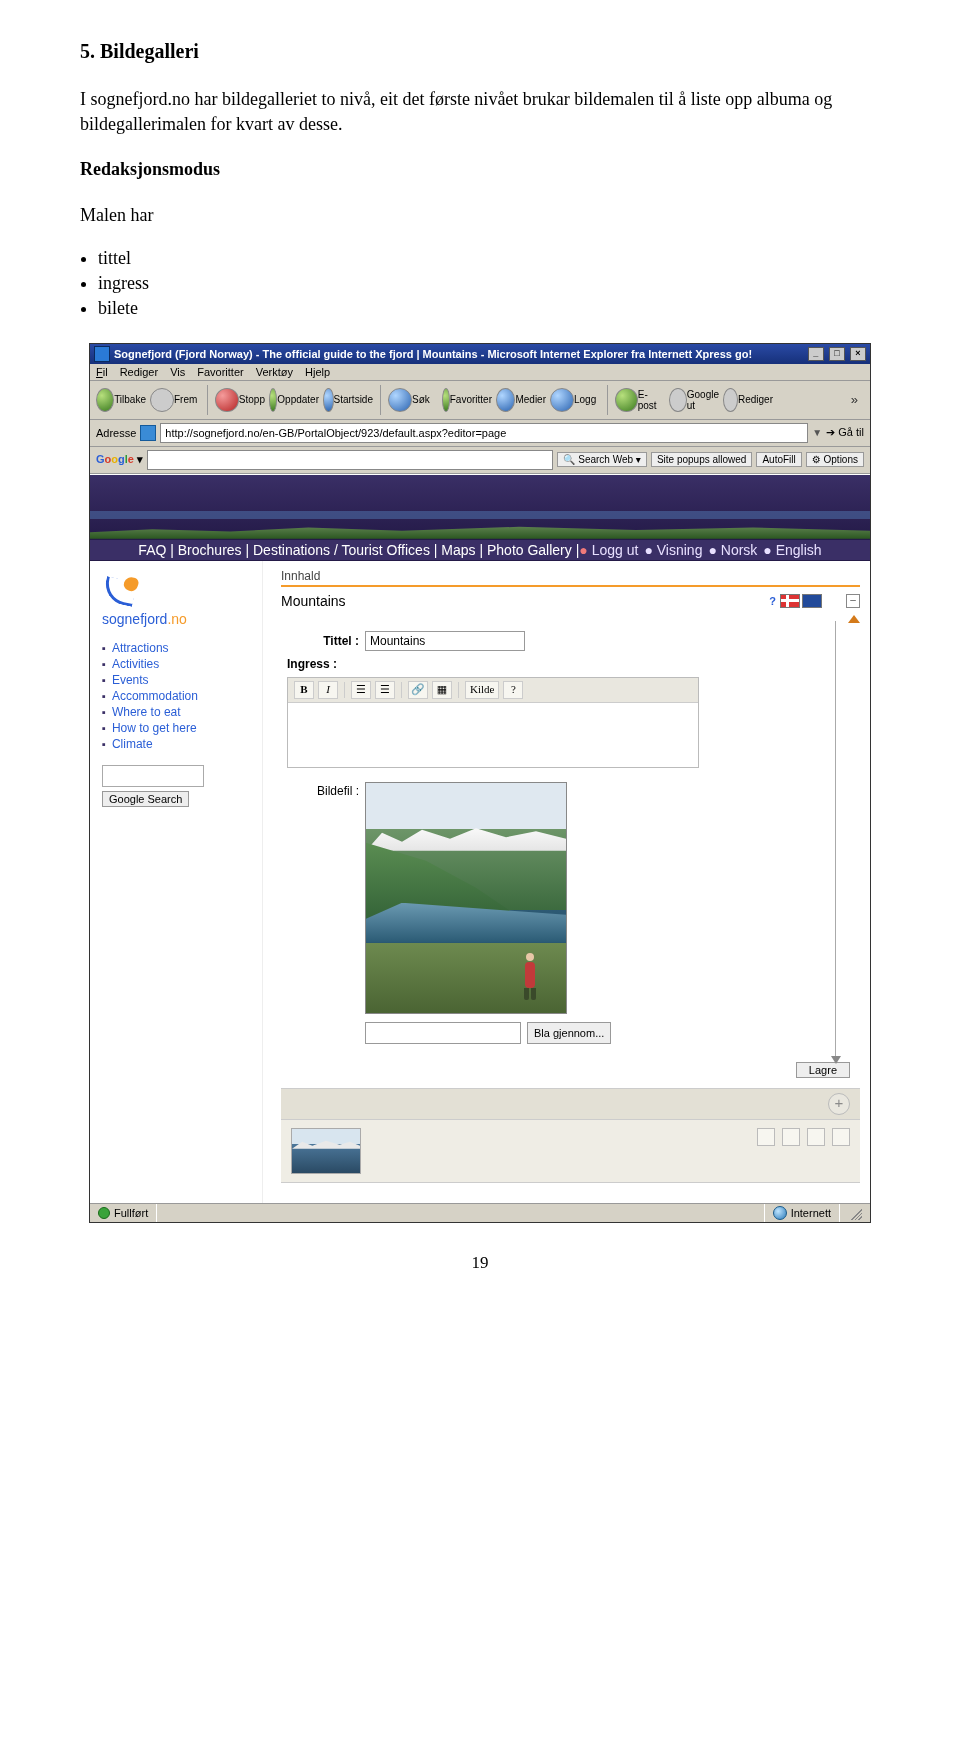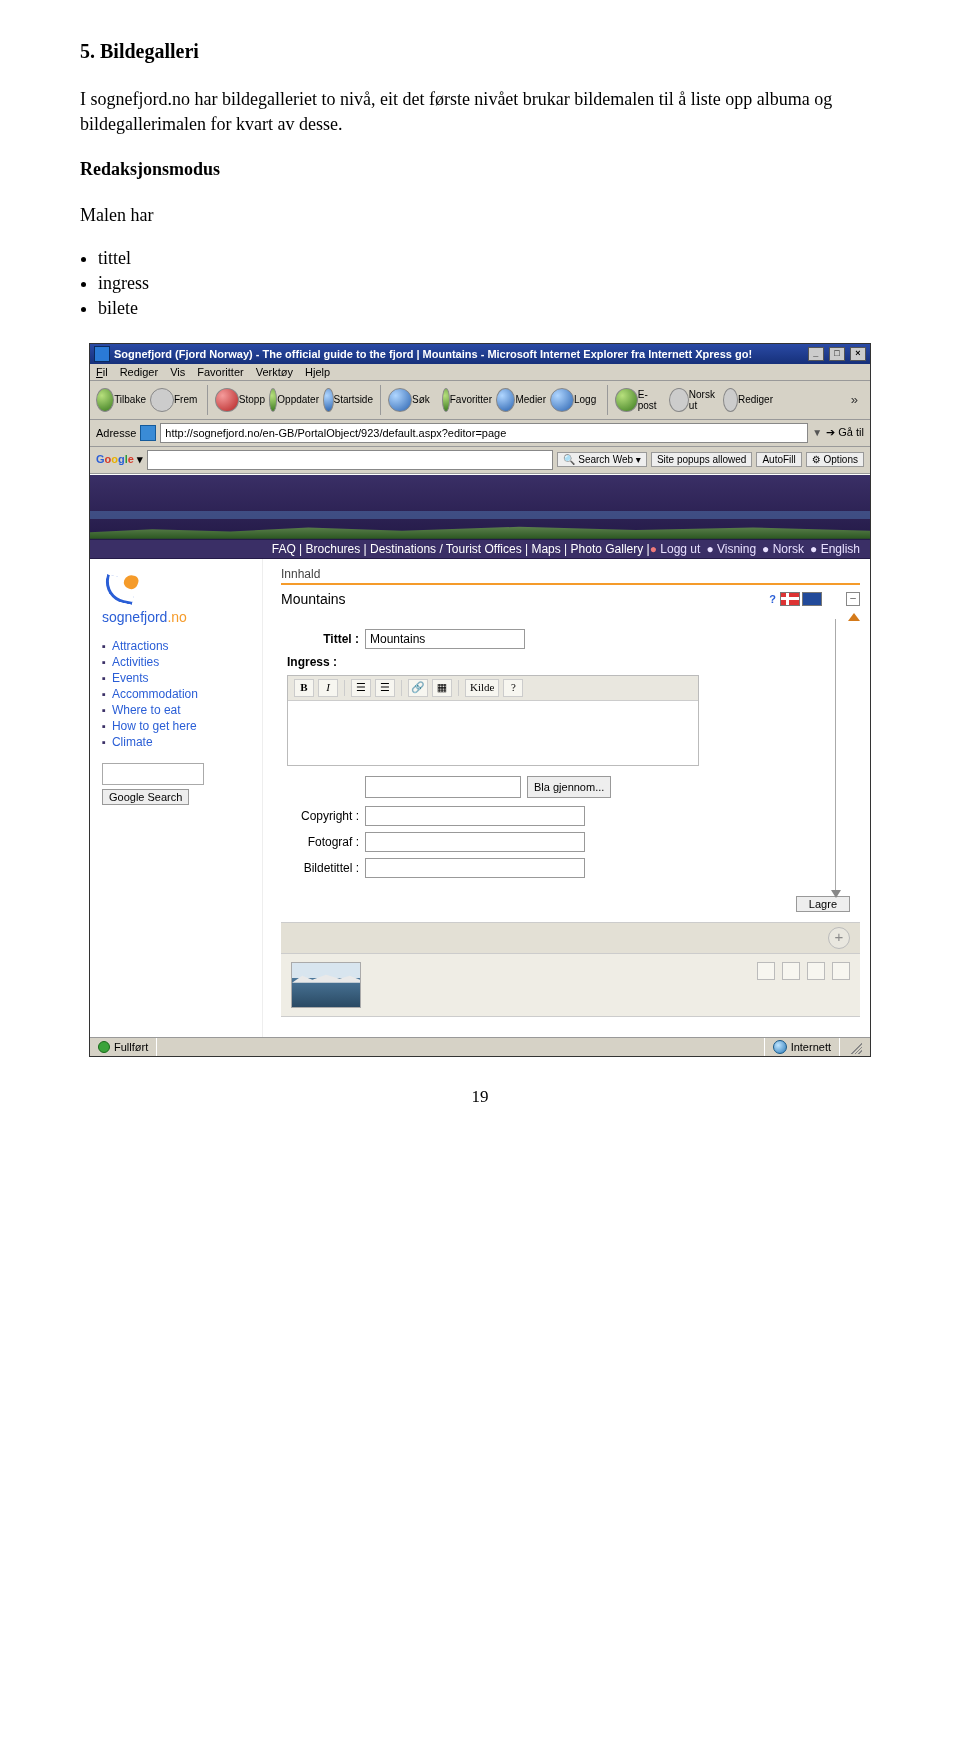--- a/index.html
+++ b/index.html
@@ -104,22 +104,22 @@
     position: relative;
     overflow: hidden;
   }
   .hero::before, .hero::after{
     content:""; position:absolute; left:0; right:0; height:16px; bottom:0;
     background: linear-gradient(#6a8b5a, #2a5620);
     clip-path: polygon(0 60%, 8% 40%, 18% 55%, 28% 30%, 40% 50%, 55% 25%, 70% 45%, 85% 30%, 100% 50%, 100% 100%, 0 100%);
   }
   .hero::after{ bottom:auto; top:36px; height:8px; background:#4b6aa3; opacity:.6; clip-path:none; }
   .navstripe {
-    background:#3a2f66; color:#fff; font-size:12px;
-    display:flex; justify-content:flex-end; align-items:center;
+    background:#3a2f66; color:#fff; font-size:14px;
+    display:flex; justify-content:center; align-items:center;
     padding: 2px 10px; border-top:1px solid #241a48; border-bottom:1px solid #241a48;
   }
   .navstripe .r { display:flex; gap:6px; align-items:center;}
   .navstripe .r span { color:#e8e0ff; }
   .navstripe .r .logout { color:#f07a7a; }
 
   .page-body {
     display:flex;
     background:#fff;
   }
@@ -368,21 +368,21 @@
         <span class="ico blue"></span>
         <span>Logg</span>
       </div>
     <div class="tb-sep"></div>
     <div class="tb-btn">
         <span class="ico"></span>
         <span>E-post</span>
       </div>
     <div class="tb-btn">
         <span class="ico gray"></span>
-        <span>Norsk ut</span>
+        <span>Google ut</span>
       </div>
     <div class="tb-btn">
         <span class="ico gray"></span>
         <span>Rediger</span>
       </div>
     <span class="tb-chevron">»</span>
   </div>
 
   <div class="ie-addrbar">
     <span>Adresse</span>
@@ -471,39 +471,42 @@
               <span class="vsep"></span>
               <span class="btn">🔗</span>
               <span class="btn">▦</span>
               <span class="vsep"></span>
               <span class="btn" style="width:auto;padding:0 4px;">Kilde</span>
               <span class="btn">?</span>
             </div>
             <div class="area"></div>
           </div>
 
+          <div class="image-block">
+            <label>Bildefil :</label>
+            <div class="fjord-img">
+              <div class="sky-mountain"></div>
+              <div class="green-slope"></div>
+              <div class="water"></div>
+              <div class="foreground"></div>
+              <div class="hiker">
+                  <div class="head"></div>
+                  <div class="body"></div>
+                  <div class="legs">
+                    <span></span>
+                    <span></span>
+                  </div>
+                </div>
+            </div>
+          </div>
           <div class="browse-row">
             <input type="text" style="">
             <button>Bla gjennom...</button>
           </div>
 
-          <div class="meta-rows" style="margin-top:8px;">
-            <div class="row">
-                <label>Copyright :</label>
-                <input type="text" style="">
-              </div>
-            <div class="row">
-                <label>Fotograf :</label>
-                <input type="text" style="">
-              </div>
-            <div class="row">
-                <label>Bildetittel :</label>
-                <input type="text" style="">
-              </div>
-          </div>
 
           <div class="lagre-row">
             <button>Lagre</button>
           </div>
         </div>
 
         <div class="bottom-toolbar">
           <span></span>
           <span class="plus">+</span>
         </div>

